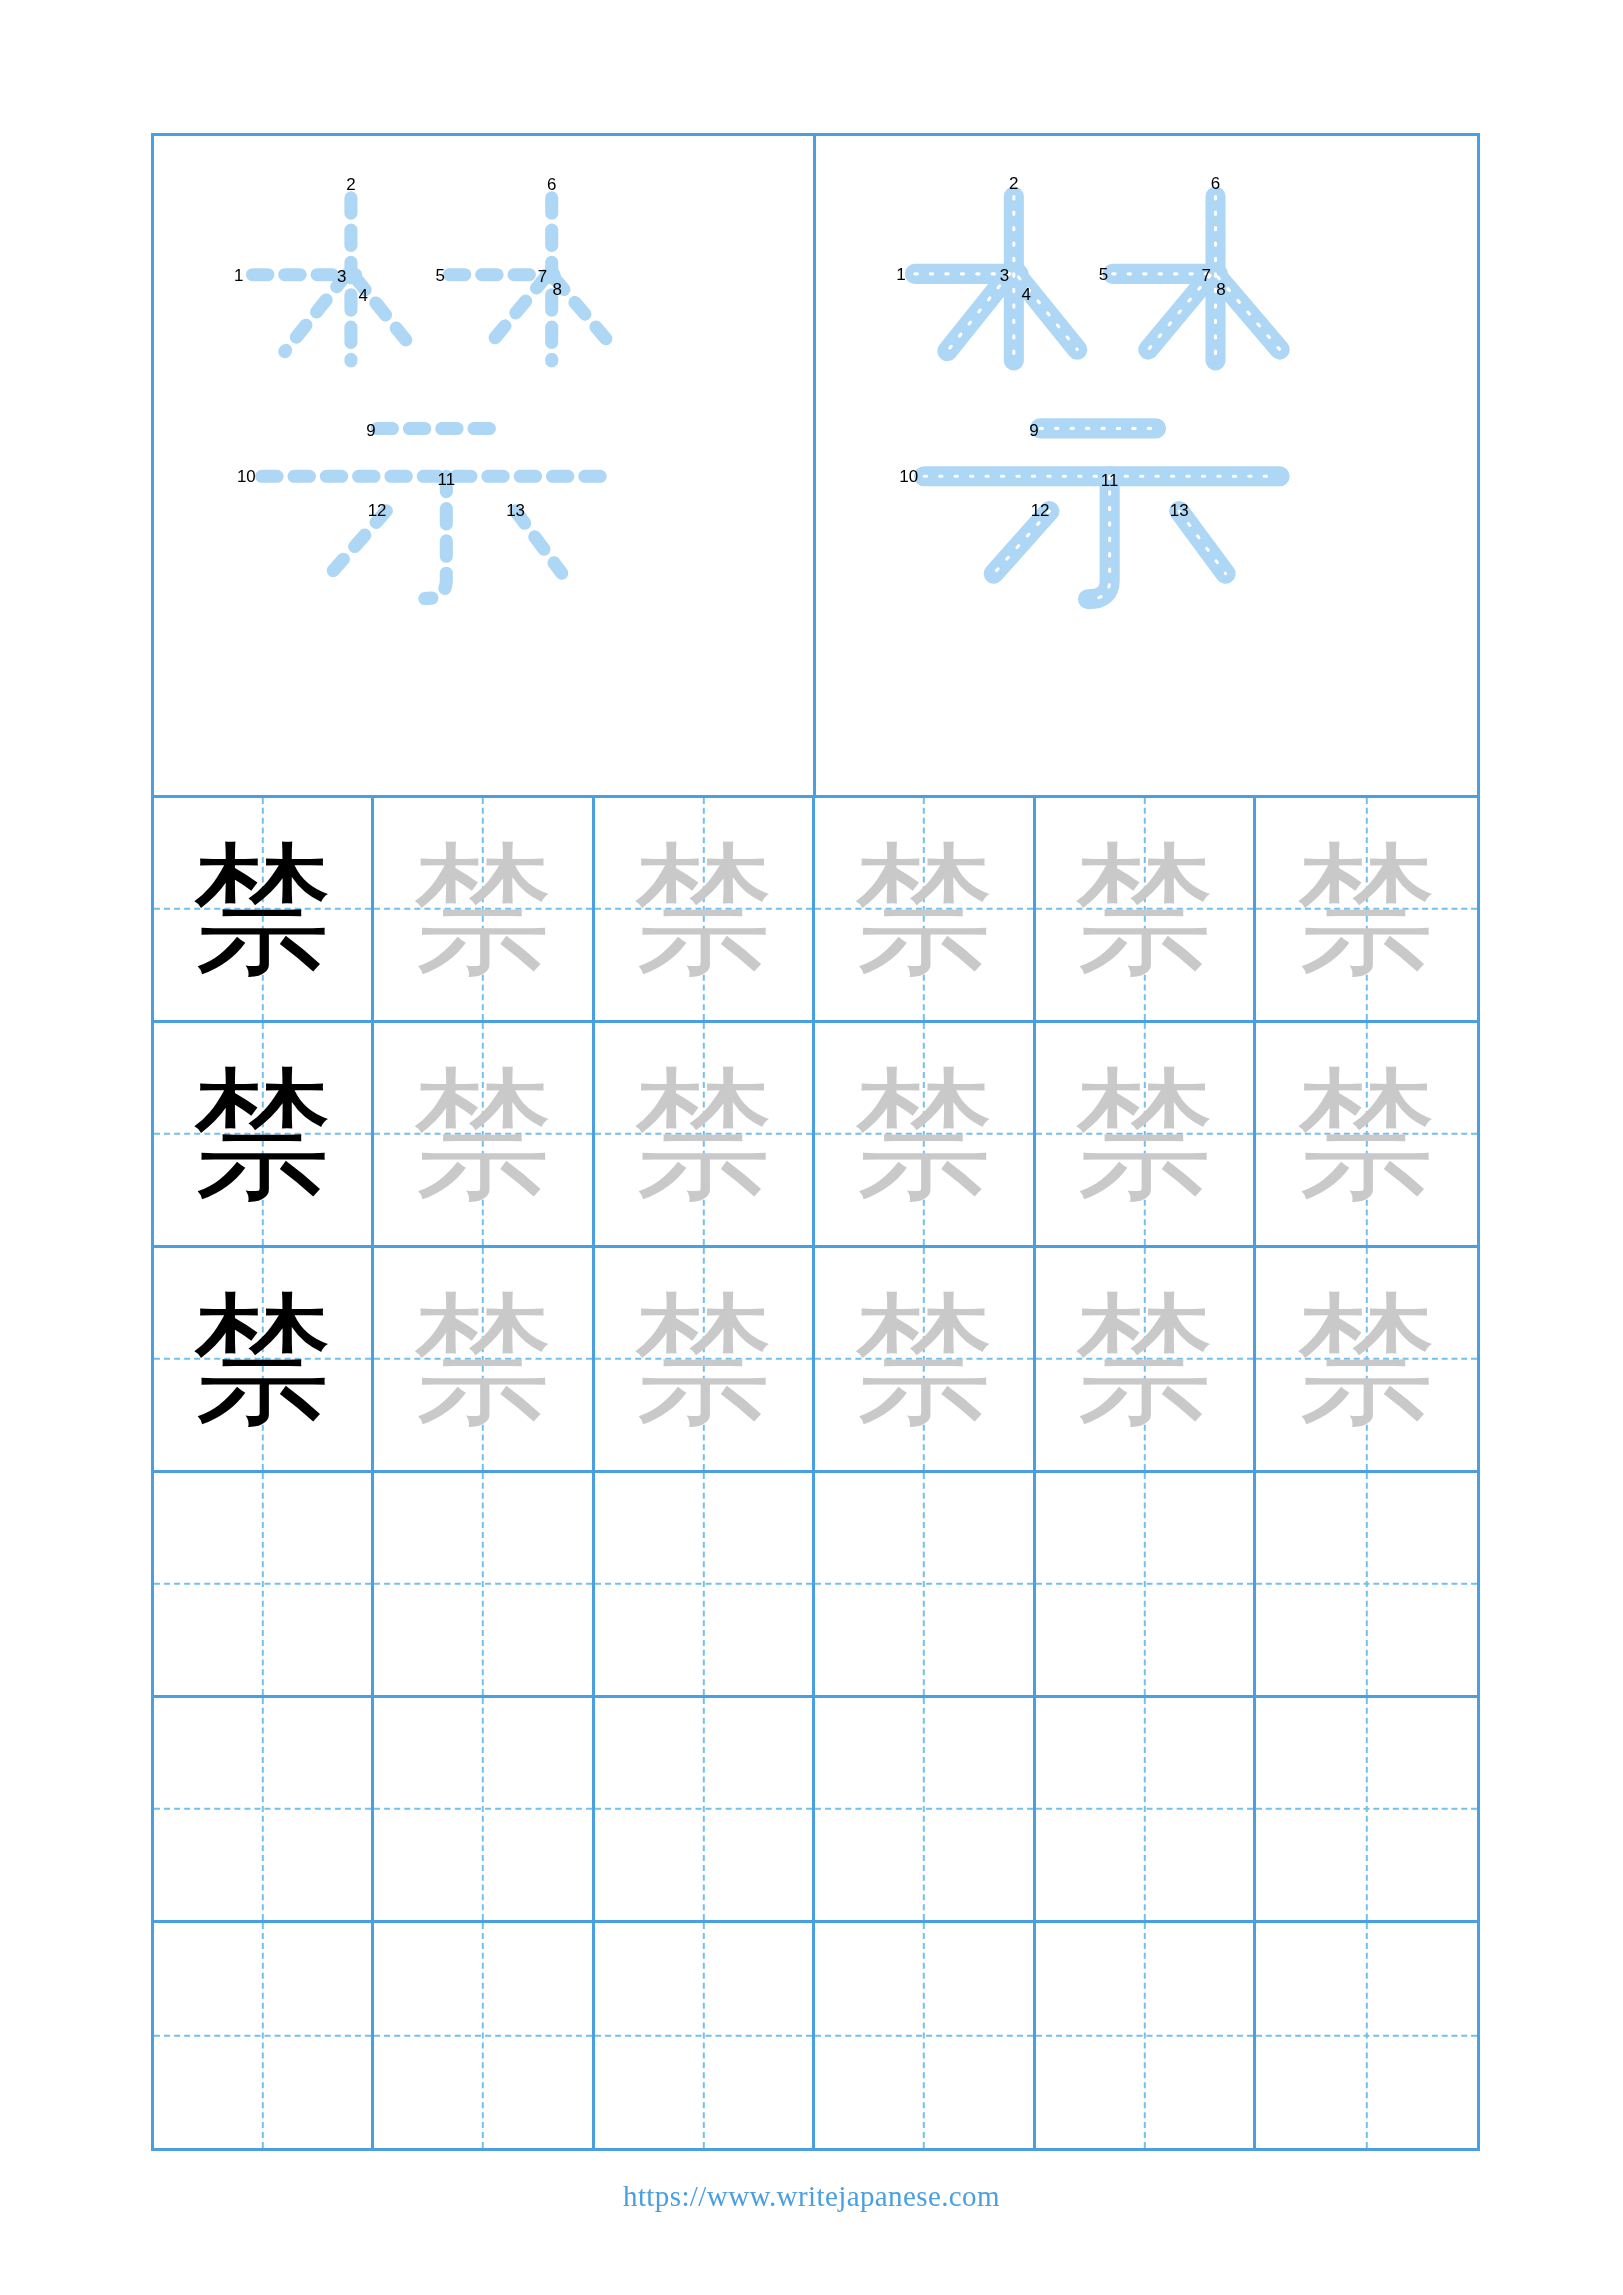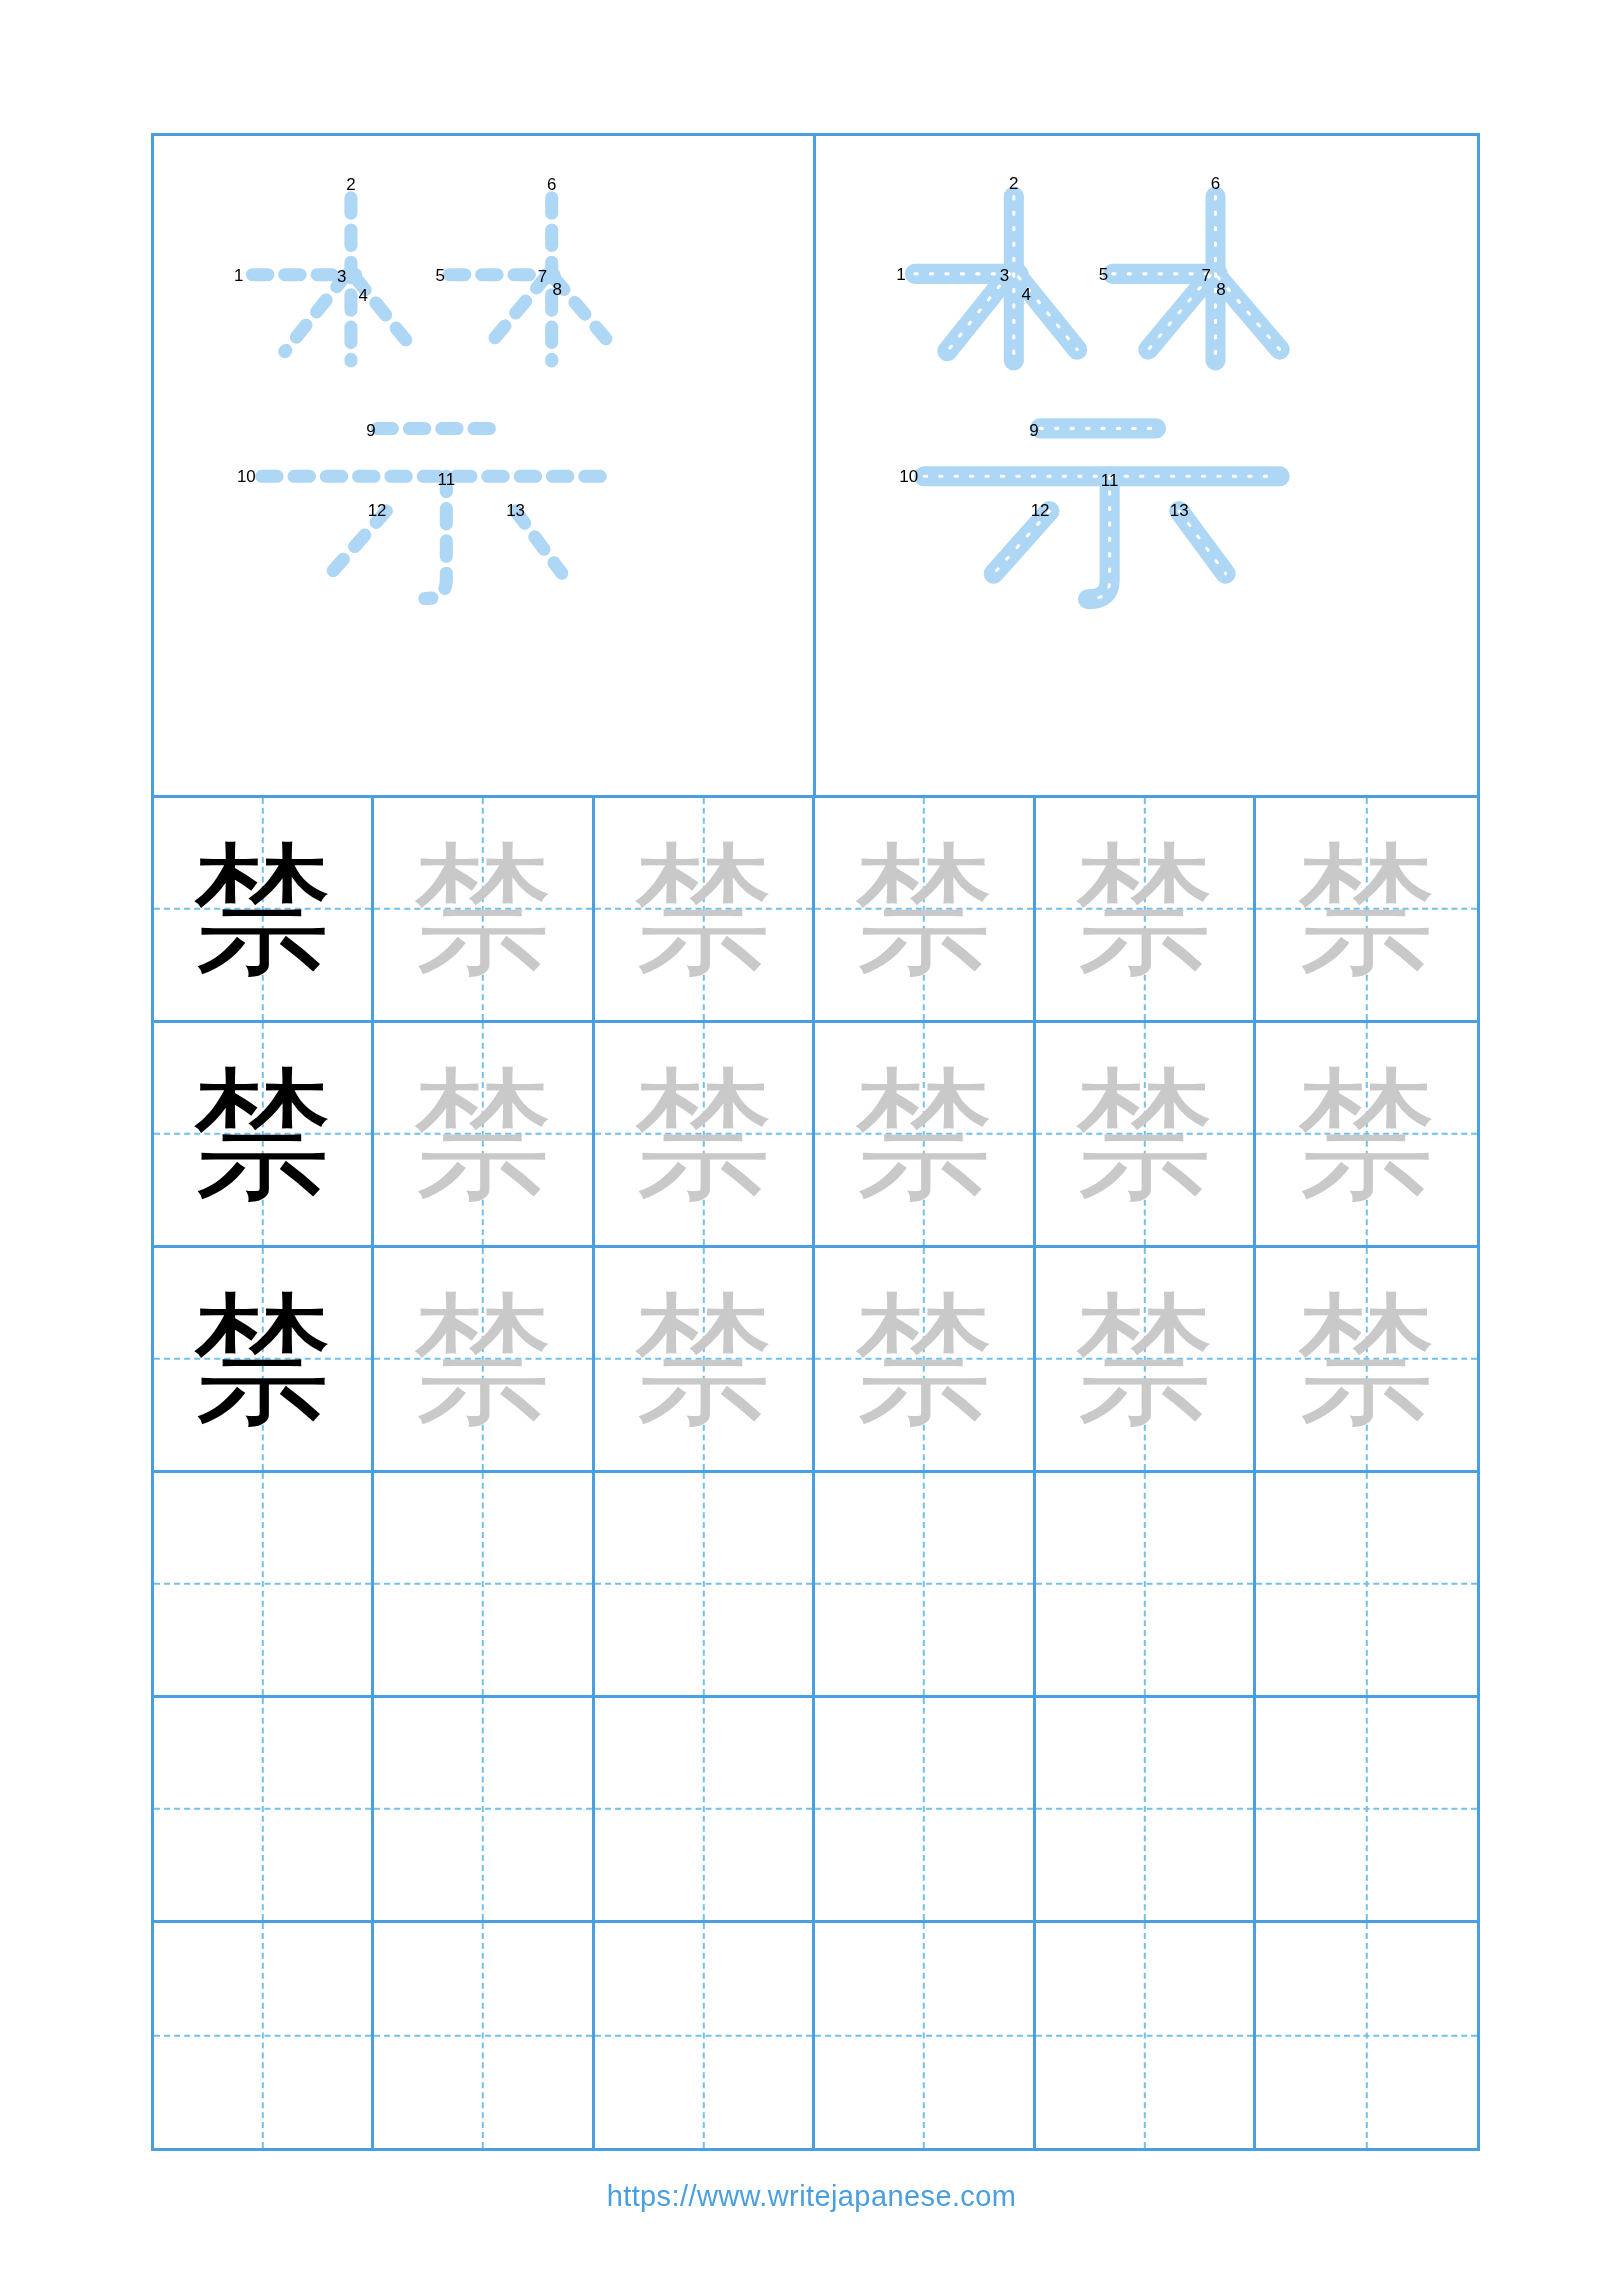--- a/index.html
+++ b/index.html
@@ -122,21 +122,21 @@
 
   
   .footer {
     position: absolute;
     left: 0;
     top: 2180px;
     width: 1623px;
     text-align: center;
     color: #4a9fe0;
     font-size: 29px;
-    font-family: Liberation Sans, sans-serif;
+    font-family: Liberation Serif, serif;
     letter-spacing: 0.4px;
   }
 </style>
 </head>
 <body>
 
 <div class="sheet">
 
   <div class="demo-row">
 

